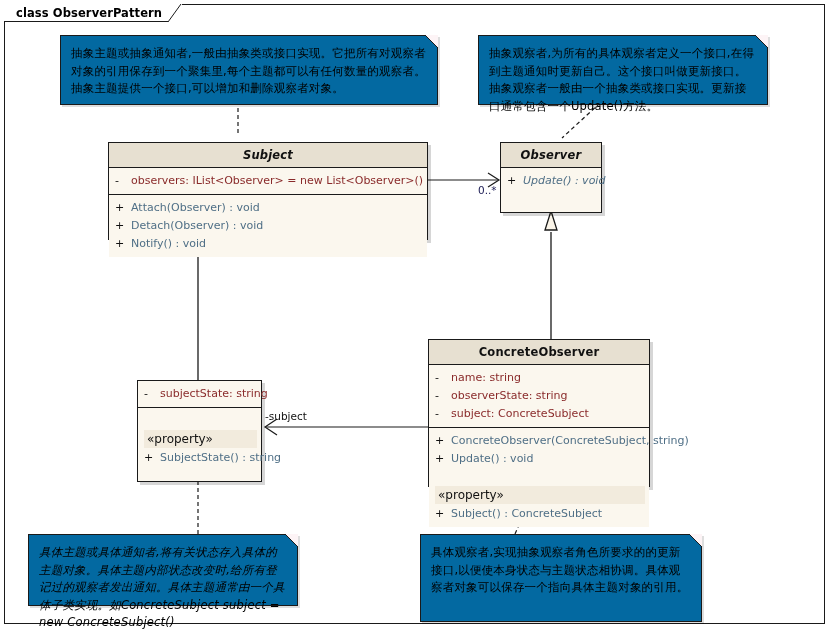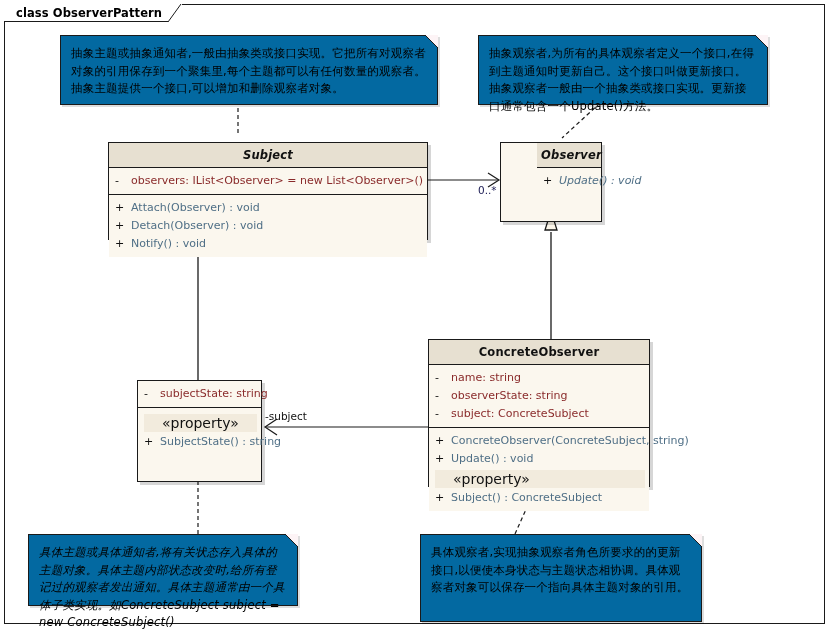--- a/index.html
+++ b/index.html
@@ -130,25 +130,25 @@
     flex: 0 0 16px;
     text-align: left;
     color: #111111;
     font-size: 11px;
   }
   .member .sig { color: #8a2b2b; }
   .member.op .sig { color: #4f6f86; }
   .member.italic .sig { font-style: italic; }
   .stereotype {
     background: #f2ebdd;
-    font-size: 14px;
+    font-size: 12px;
     line-height: 16px;
     color: #111111;
-    padding: 1px 0 1px 18px;
-    margin: 2px 0 1px 0;
+    padding: 1px 0 1px 3px;
+    margin: 18px 0 1px 0;
   }
 
   
   .conn {
     position: absolute;
     left: 0; top: 0;
     width: 831px;
     height: 630px;
     overflow: visible;
     z-index: 3;
@@ -265,21 +265,21 @@
         <span class="vis">+</span>
         <span class="sig">Detach(Observer) : void</span>
       </div>
       <div class="member op">
         <span class="vis">+</span>
         <span class="sig">Notify() : void</span>
       </div>
     </div>
   </div>
 
-  <div class="umlclass" style="left:500px; top:142px; width:102px; height:80px;padding-left:36px;">
+  <div class="umlclass" style="left:500px; top:142px; width:102px; height:71px;">
     <div class="cls-header abstract">Observer</div>
     <div class="cls-section">
       <div class="member op italic">
         <span class="vis">+</span>
         <span class="sig">Update() : void</span>
       </div>
     </div>
   </div>
 
   <div class="umlclass" style="left:137px; top:380px; width:125px; height:102px;">

